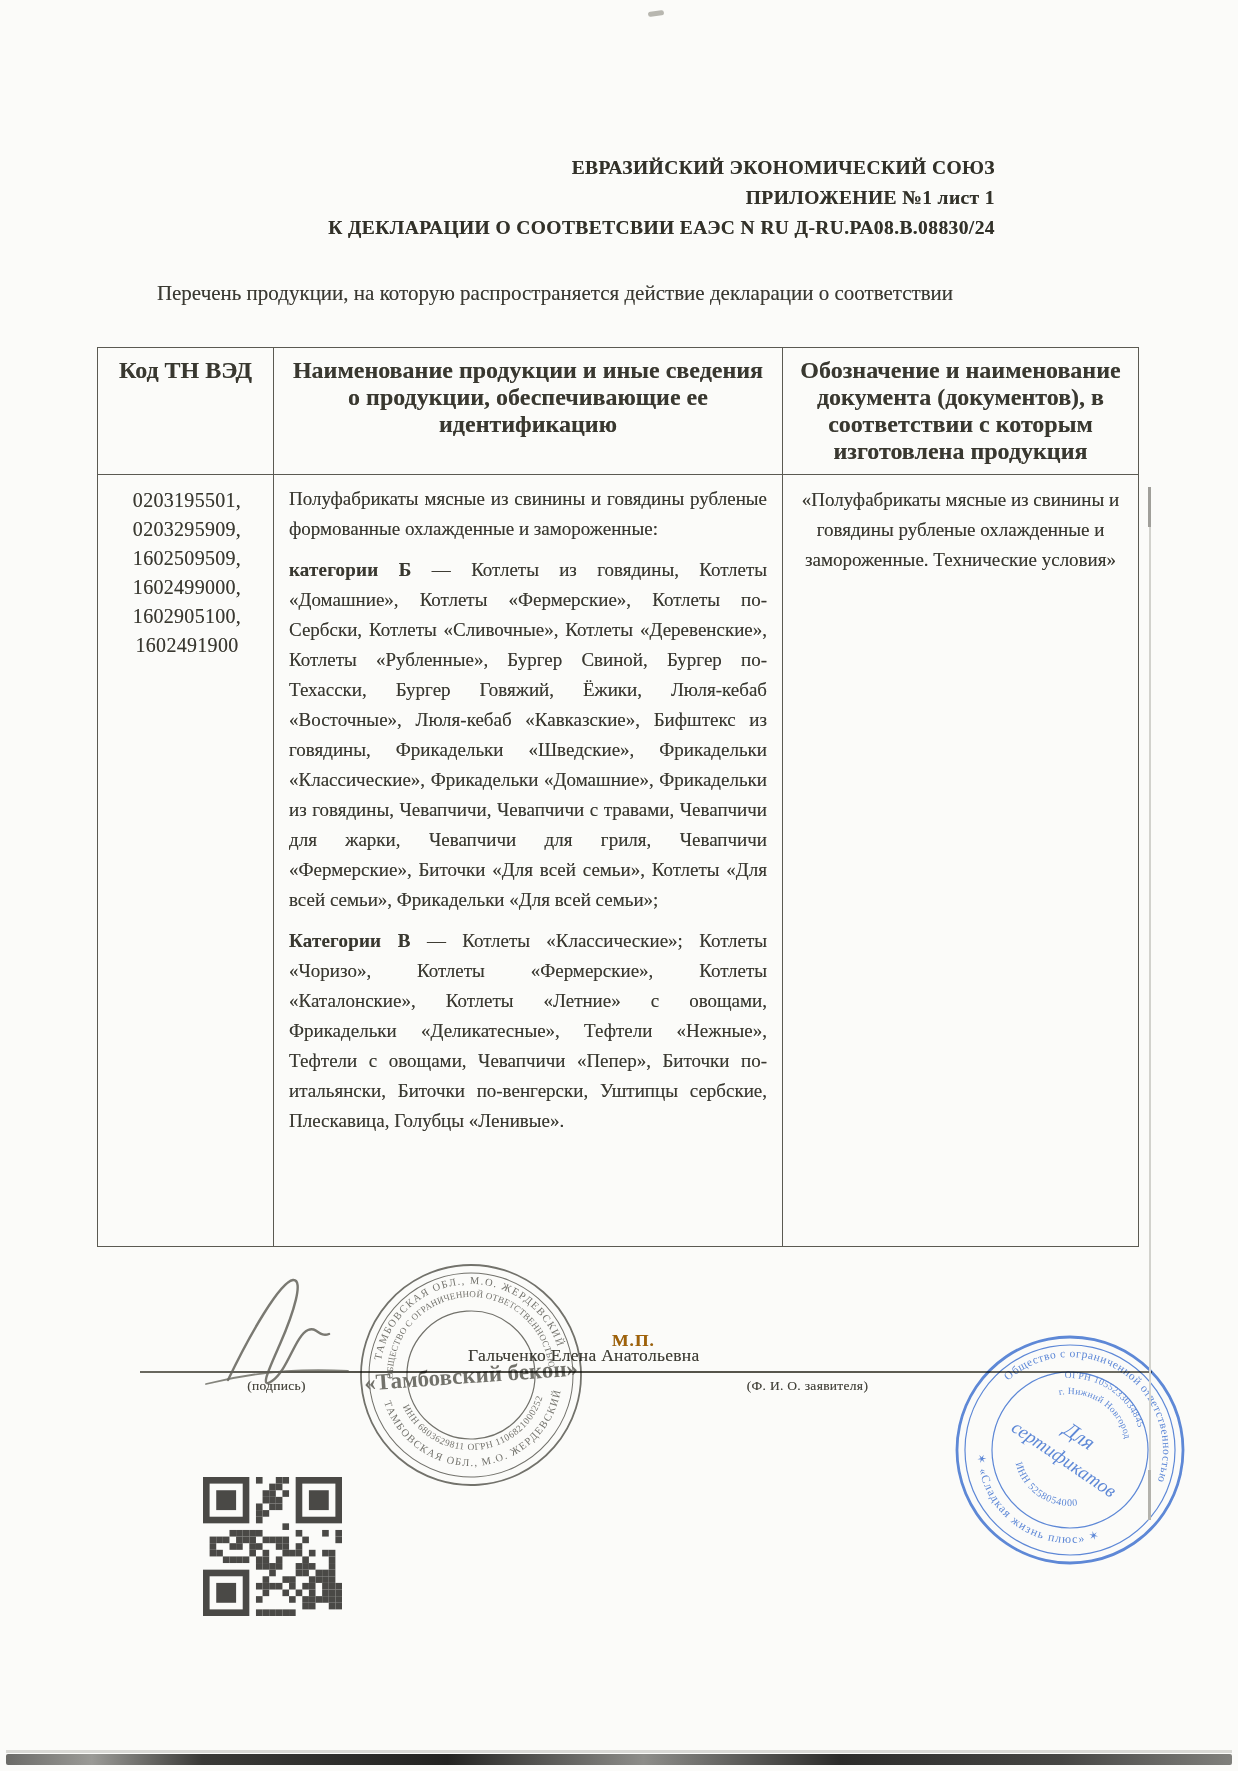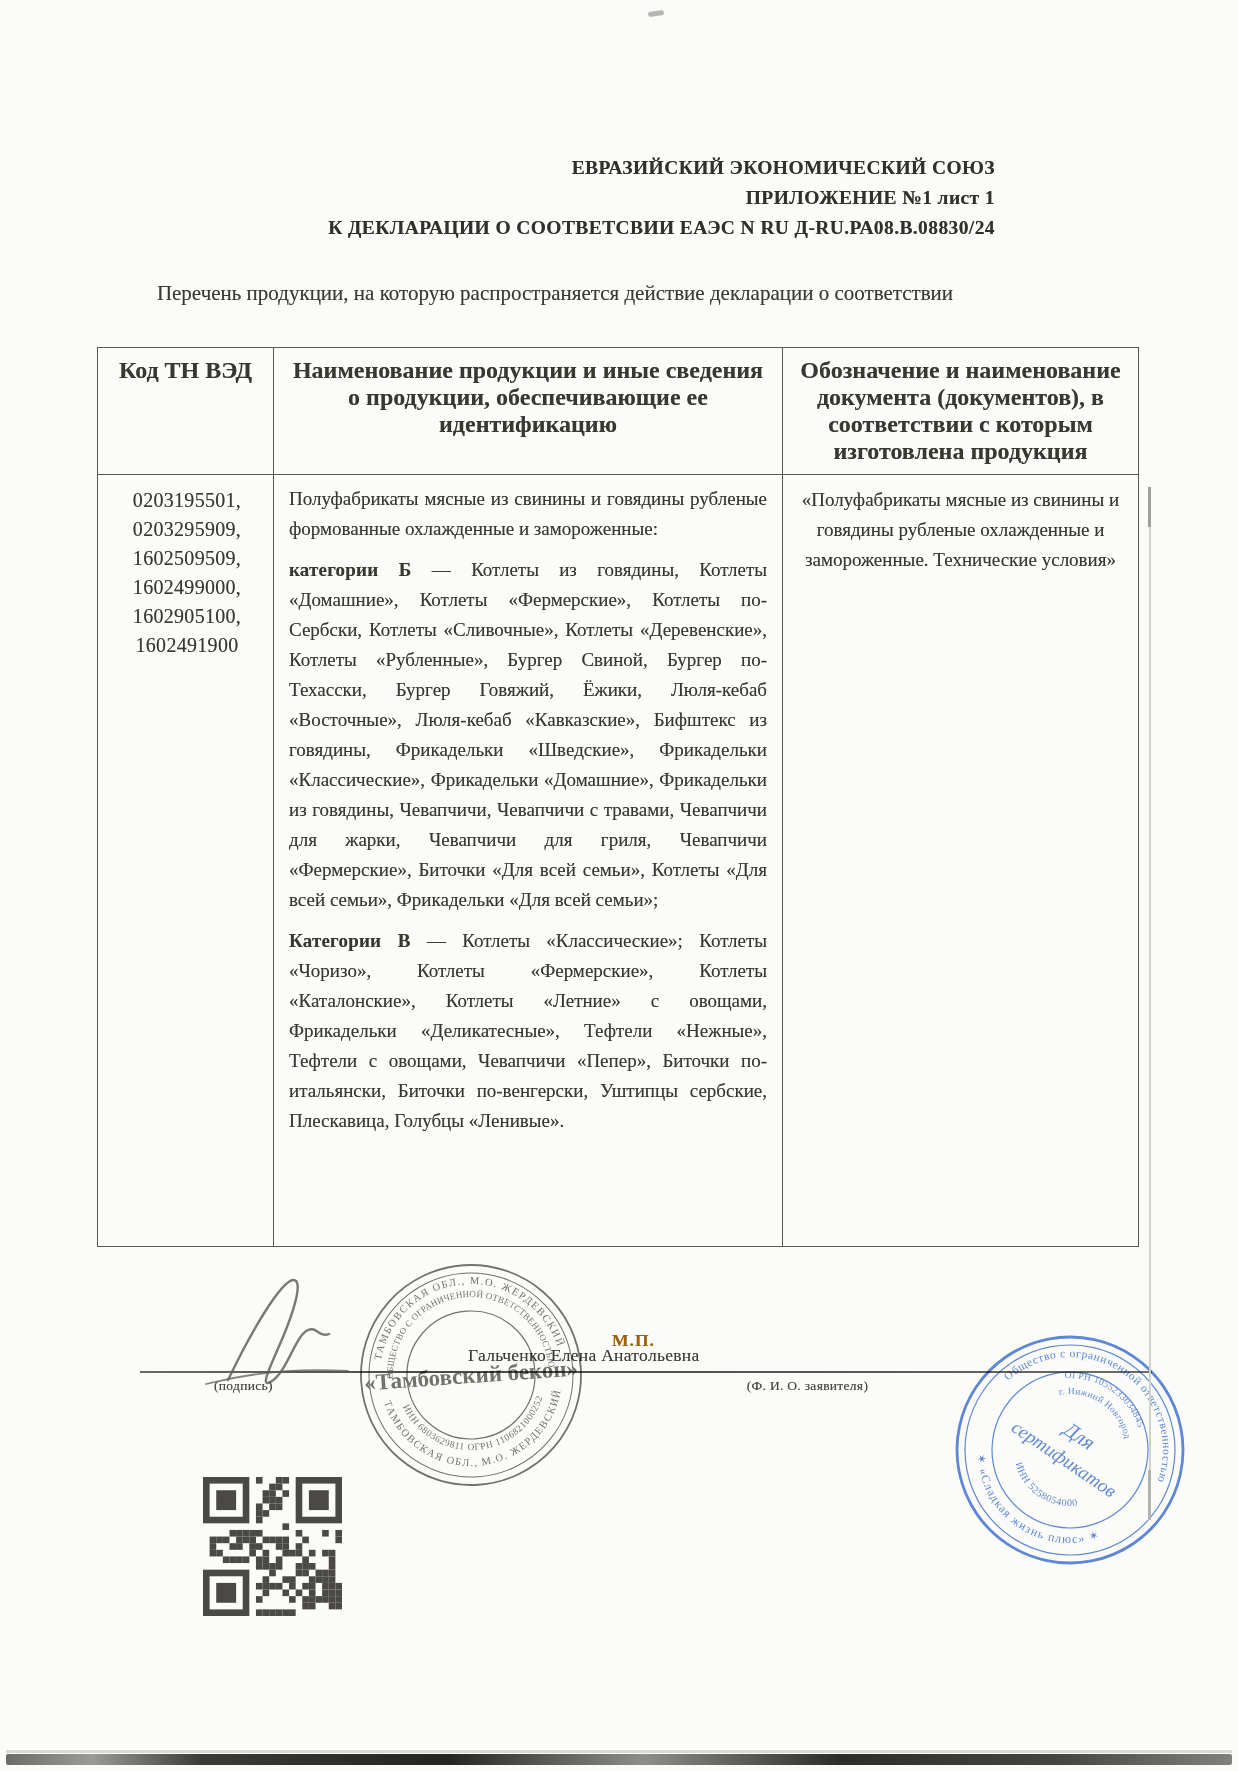--- a/index.html
+++ b/index.html
@@ -52,21 +52,21 @@
   .docref .tu{margin-bottom:2px;}
   
   .sig-line{
     position:absolute;left:140px;top:1371px;width:1012px;height:2px;
     background:linear-gradient(90deg,#6a6960,#4c4b44 30%,#5a594f 70%,#6f6e64);
   }
   .caption{
     position:absolute;font-size:13.5px;color:#45443c;letter-spacing:.3px;
     text-shadow:0 0 .4px rgba(69,68,60,.5);
   }
-  .cap-sign{left:214px;top:1378px;width:125px;}
+  .cap-sign{left:214px;top:1378px;width:125px;text-align:center;}
   .cap-fio{left:700px;top:1378px;width:215px;text-align:center;}
   .mp-label{
     position:absolute;left:588px;top:1330px;font-weight:bold;font-size:17.5px;
     color:#a16207;letter-spacing:1px;text-shadow:0 0 .5px rgba(60,59,51,.5);margin-left:24px;
   }
   .applicant-name{
     position:absolute;left:468px;top:1345px;font-size:17.5px;color:#3e3d35;
     letter-spacing:.3px;text-shadow:0 0 .5px rgba(62,61,53,.5);
   }
   .signature-svg{position:absolute;left:198px;top:1268px;}

